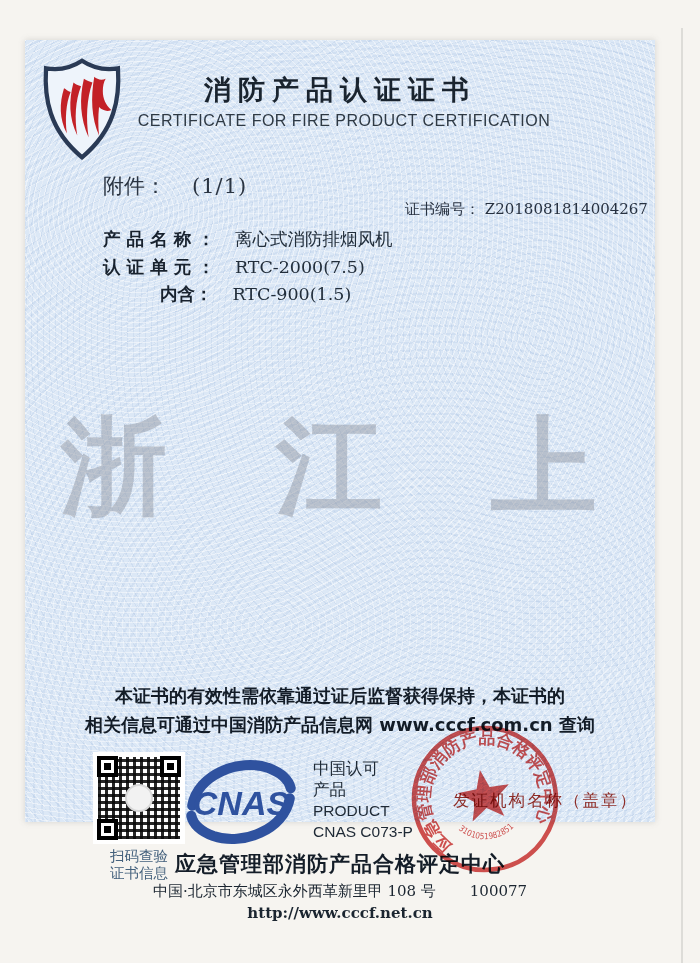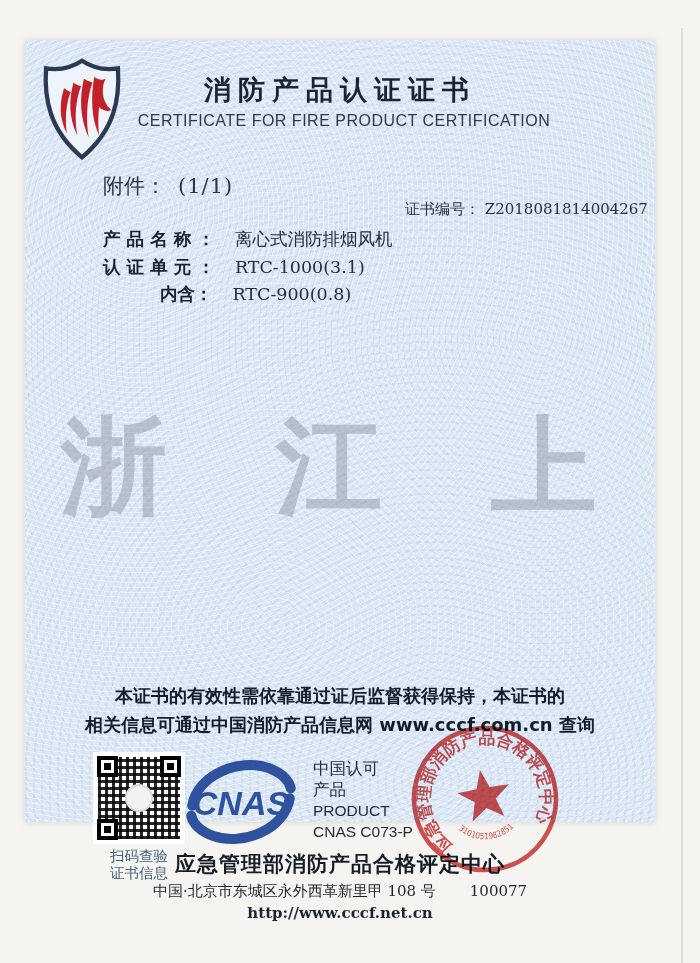--- a/index.html
+++ b/index.html
@@ -35,21 +35,21 @@
   .title-en {
     position:absolute; left:0; top:72px; width:100%;
     text-align:center; font-size:16px; letter-spacing:.5px;
     color:#2e3944; font-family:"Liberation Sans","DejaVu Sans",sans-serif;padding-left:8px;
   }
   
   .attach-line {
     position:absolute; left:78px; top:132px;
     font-size:21px; color:#2a3442; font-family:"DejaVu Serif","Liberation Serif",serif;
   }
-  .attach-line .pg { margin-left:12px; letter-spacing:1px; }
+  .attach-line .pg { margin-left:26px; letter-spacing:1px; }
   .certno {
     position:absolute; left:380px; top:160px;
     font-size:15px; color:#273140;
     font-family:"DejaVu Serif","Liberation Serif",serif;
   }
   .fields { position:absolute; left:78px; top:186px; color:#1d2835; }
   .frow { height:27.5px; line-height:27.5px; white-space:nowrap; }
   .frow .lbl { font-size:17.5px; font-weight:bold; color:#18222e; }
   .frow .val { font-size:17.5px; font-family:"DejaVu Serif","Liberation Serif",serif; color:#222e3b; margin-left:20px; }
   .frow.indent { padding-left:57px; }
@@ -145,24 +145,24 @@
   <div class="certno">
     <span>证书编号：</span>
     <span>Z2018081814004267</span>
   </div>
 
   <div class="fields">
     <div class="frow">
       <span class="lbl">产 品 名 称 ：</span><span class="val">离心式消防排烟风机</span>
     </div>
     <div class="frow">
-      <span class="lbl">认 证 单 元 ：</span><span class="val">RTC-1000(3.1)</span>
+      <span class="lbl">认 证 单 元 ：</span><span class="val">RTC-2000(7.5)</span>
     </div>
     <div class="frow indent">
-      <span class="lbl">内含：</span><span class="val">RTC-900(0.8)</span>
+      <span class="lbl">内含：</span><span class="val">RTC-900(1.5)</span>
     </div>
   </div>
 
   <div class="watermark">浙 江 上 清</div>
 
   <div class="notice">
     <div>本证书的有效性需依靠通过证后监督获得保持，本证书的</div>
     <div>相关信息可通过中国消防产品信息网 www.cccf.com.cn 查询</div>
   </div>
 
@@ -184,20 +184,21 @@
     <path d="M113,46 C107,80 62,98 30,87 C17,82 8,74 6,65" fill="none" stroke="#2f529f" stroke-width="11" stroke-linecap="round"></path>
     <text x="60" y="64" text-anchor="middle" font-size="37" font-style="italic" font-weight="bold" fill="#2f529f" font-family="Liberation Sans, DejaVu Sans, sans-serif">CNAS</text>
   </svg>
   <div class="cnas-text">
     <div class="cn">中国认可</div>
     <div class="cn">产品</div>
     <div class="en">PRODUCT</div>
     <div class="en">CNAS C073-P</div>
   </div>
 
+  <div class="stamp-caption">发证机构名称（盖章）</div>
   <svg class="stamp" viewBox="0 0 150 150">
     <defs>
       <path id="ringPath" d="M 36,114 A 55,55 0 1 1 114,114"></path>
       <path id="serialPath" d="M 44,100 A 40,40 0 0 0 106,100"></path>
     </defs>
     <circle cx="75" cy="75" r="70" fill="none" stroke="#cf3a3a" stroke-width="4.5"></circle>
     <polygon points="75,46 81.5,64.1 100.7,64.7 85.5,76.4 90.9,94.8 75,84 59.1,94.8 64.5,76.4 49.3,64.7 68.5,64.1" fill="#cf3a3a"></polygon>
     <text font-size="16.5" font-weight="bold" fill="#cf3a3a" font-family="DejaVu Sans, Liberation Sans, sans-serif">
       <textPath href="#ringPath" textLength="248" lengthAdjust="spacingAndGlyphs">应急管理部消防产品合格评定中心</textPath>
     </text>

